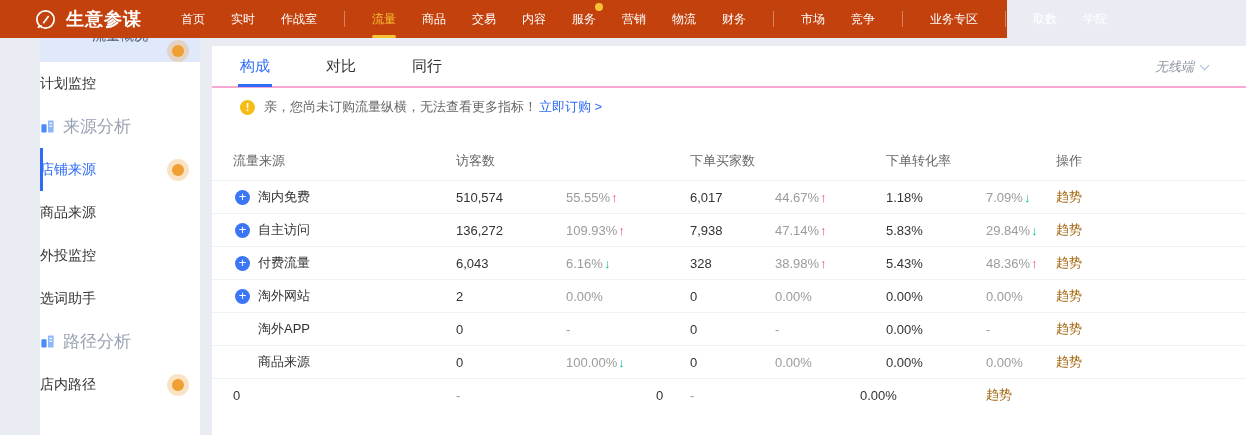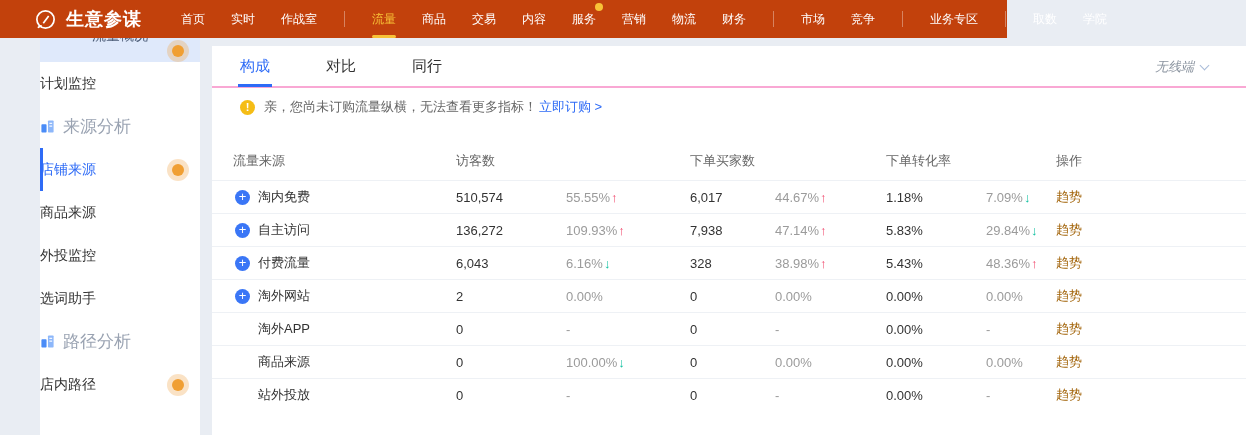--- a/index.html
+++ b/index.html
@@ -315,23 +315,20 @@
           <div class="cell-r chg">100.00%<span class="arr down">↓</span></div>
           <div></div>
           <div class="cell-r num">0</div>
           <div class="cell-r chg">0.00%</div>
           <div></div>
           <div class="cell-r num">0.00%</div>
           <div class="cell-r chg">0.00%</div>
           <div class="cell-r trend">趋势</div>
         </div>
         <div class="trow">
-          <div class="src noicon">
-            <span>站外投放</span>
-          </div>
           <div class="cell-r num">0</div>
           <div class="cell-r chg">-</div>
           <div></div>
           <div class="cell-r num">0</div>
           <div class="cell-r chg">-</div>
           <div></div>
           <div class="cell-r num">0.00%</div>
           <div class="cell-r chg">-</div>
           <div class="cell-r trend">趋势</div>
         </div>

